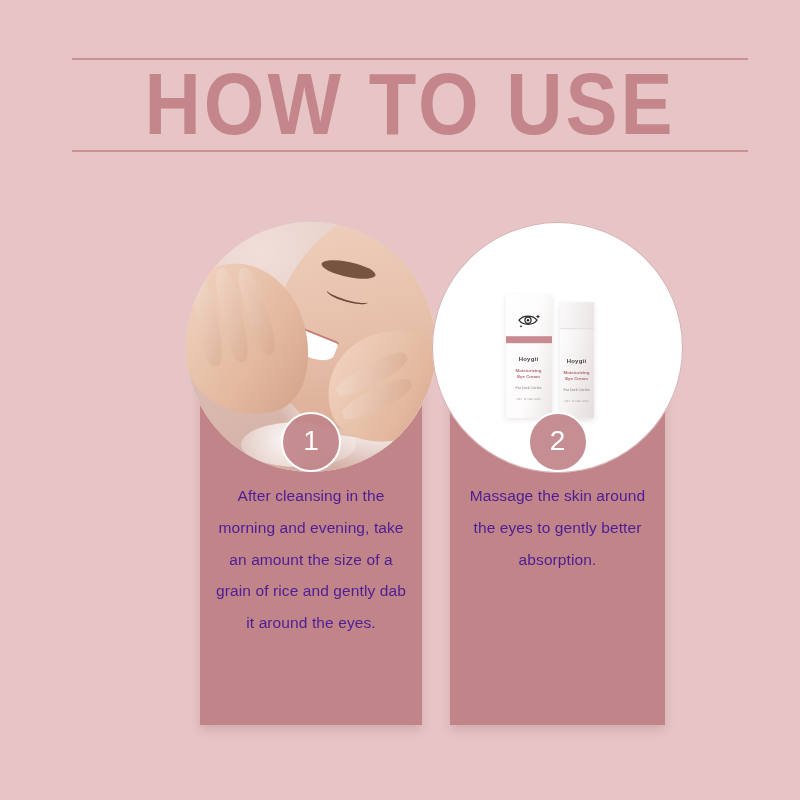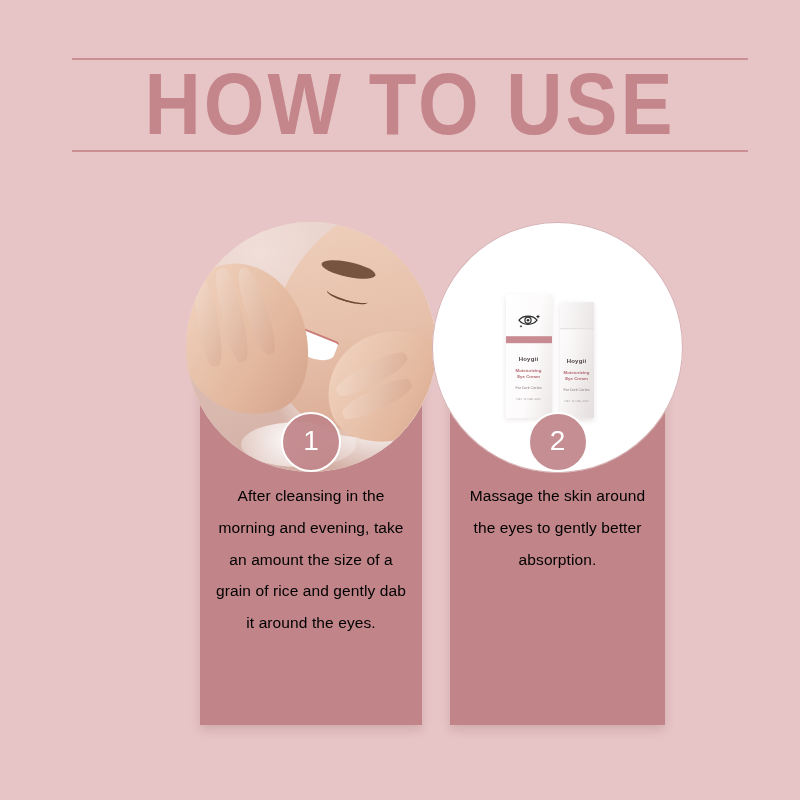--- a/index.html
+++ b/index.html
@@ -296,21 +296,21 @@
     text-align: center;
     z-index: 3;
   }
 
   
   .body-text {
     position: absolute;
     left: 10px;
     right: 10px;
     top: 170px;
-    color: #000000;
+    color: #4c1d95;
     font-size: 15.5px;
     line-height: 2.05;
     text-align: center;
     font-weight: 400;
     letter-spacing: .1px;
   }
 </style>
 </head>
 <body>
 

